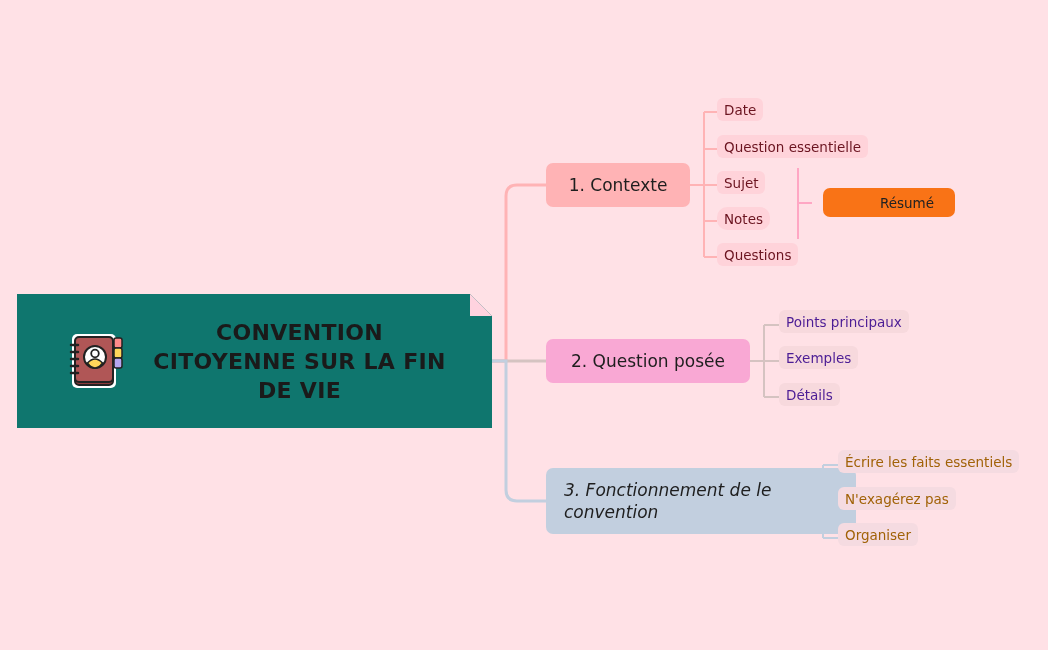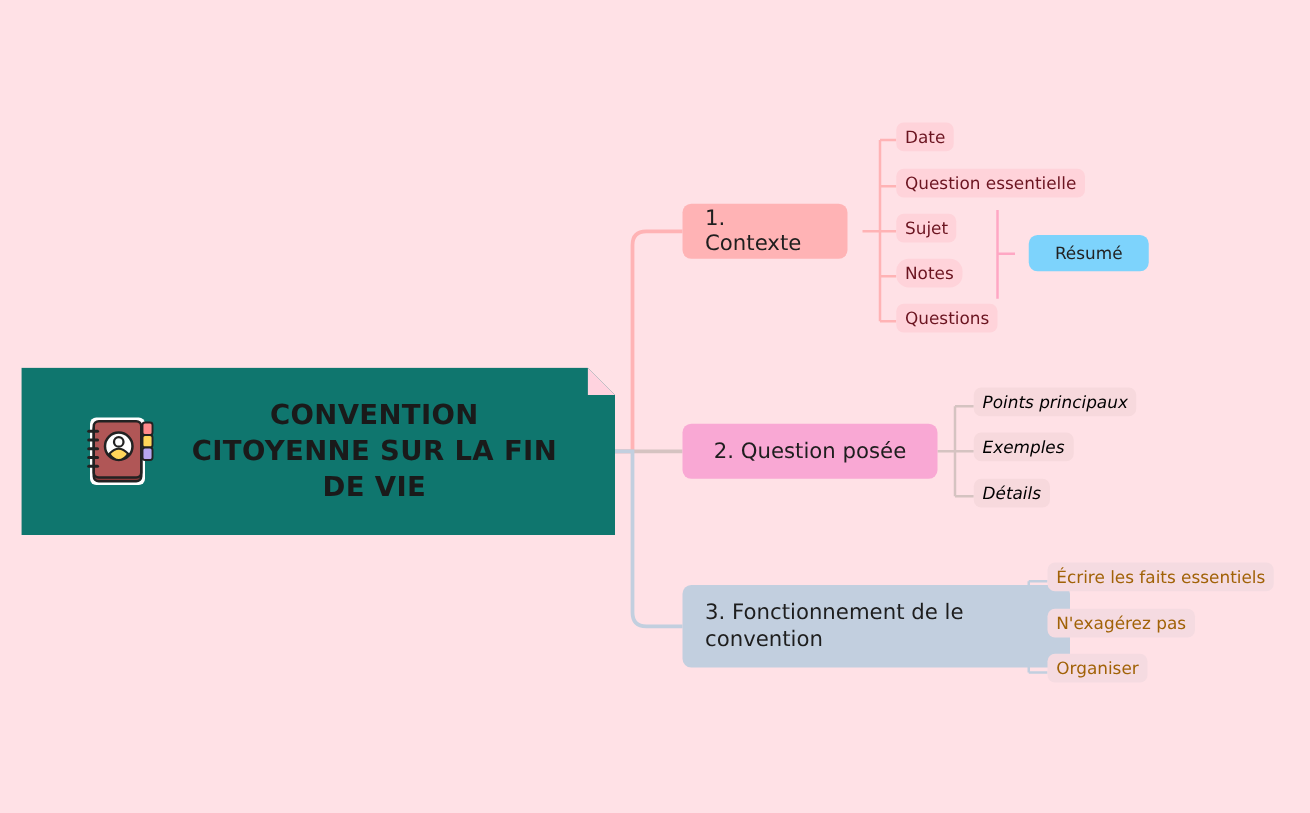--- a/index.html
+++ b/index.html
@@ -65,43 +65,44 @@
       border-radius: 7px;
       display: flex;
       align-items: center;
       font-family: "DejaVu Sans", sans-serif;
       color: #1e1e1e;
     }
     .main-node {
       font-size: 17px;
       padding: 0 18px;
     }
-    .n1 { left: 546px; top: 163px; width: 132px; height: 44px; background: #ffb3b5; justify-content: center; }
+    .n1 { left: 546px; top: 163px; width: 144px; height: 44px; background: #ffb3b5; justify-content: center; }
     .n2 { left: 546px; top: 339px; width: 204px; height: 44px; background: #f9a8d4; justify-content: center; }
-    .n3 { left: 546px; top: 468px; width: 310px; height: 66px; background: #c2cfdf; line-height: 22px; padding: 0 18px; }
+    .n3 { left: 546px; top: 468px; width: 310px; height: 66px; background: #c2cfdf; line-height: 22px; padding: 0 18px; font-style: italic; }
     .sub {
       font-size: 13.5px;
       height: 23px;
       padding: 4px 7px;
       border-radius: 6px;
       white-space: nowrap;
       text-align: right;
     }
     .sub.pink { background: #ffd3da; color: #6b1420; }
-    .sub.tan { background: #f7d9dd; color: #000000; font-style: italic; }
+    .sub.tan { background: #f7d9dd; color: #4c1d95; }
     .sub.blue { background: #f5dbe1; color: #a16207; }
     .summary {
       position: absolute;
       left: 823px; top: 188px;
       width: 96px; height: 29px;
-      background: #7dd3fc;
+      background: #f97316;
       border-radius: 7px;
       display: flex; align-items: center; justify-content: center;
       font-size: 13.5px;
       color: #222;
+      padding-left: 36px;
     }
   </style>
 </head>
 <body>
 
 <div class="canvas">
 
   <svg class="connectors" viewBox="0 0 1048 650">
 
     <path d="M492 361 L506 361 L506 196 Q506 185 517 185 L546 185" fill="none" stroke="#ffb3b5" stroke-width="3"></path>

